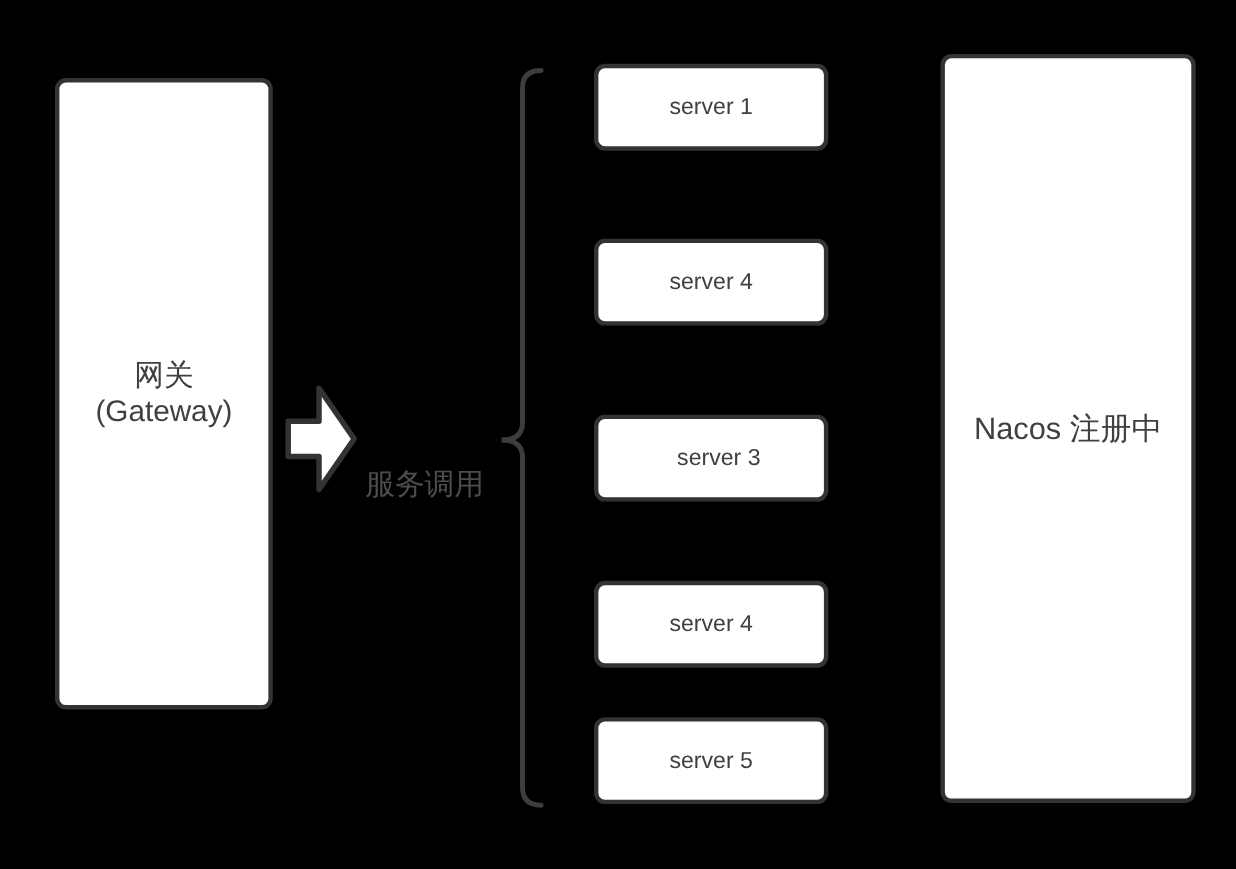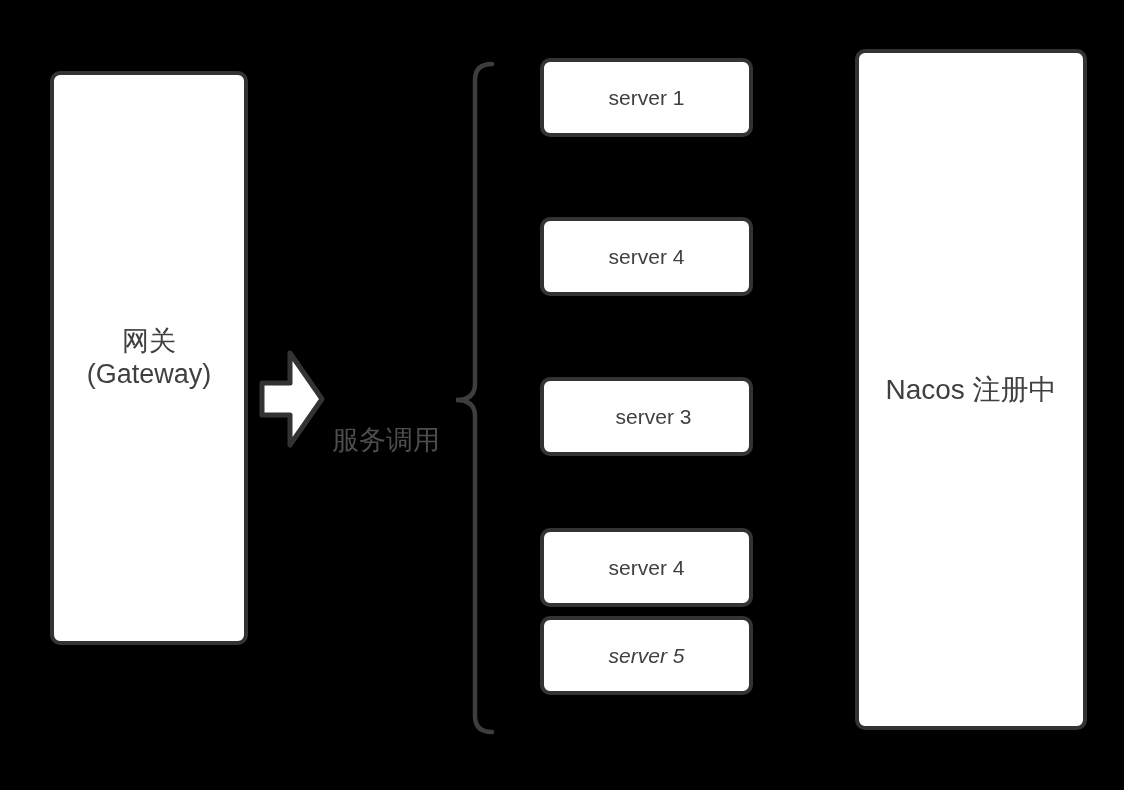--- a/index.html
+++ b/index.html
@@ -51,21 +51,21 @@
   .server-node {
     left: 540px;
     width: 213px;
     height: 79px;
     font-size: 21px;
   }
   .server-node.s1 { top: 58px; }
   .server-node.s2 { top: 217px; }
   .server-node.s3 { top: 377px; padding-left: 14px; }
   .server-node.s4 { top: 528px; }
-  .server-node.s5 { top: 616px; font-style: italic; }
+  .server-node.s5 { top: 652px; }
   .arrow-svg {
     position: absolute;
     left: 258px;
     top: 348px;
   }
   .call-label {
     position: absolute;
     left: 330px;
     top: 385px;
     width: 112px;

